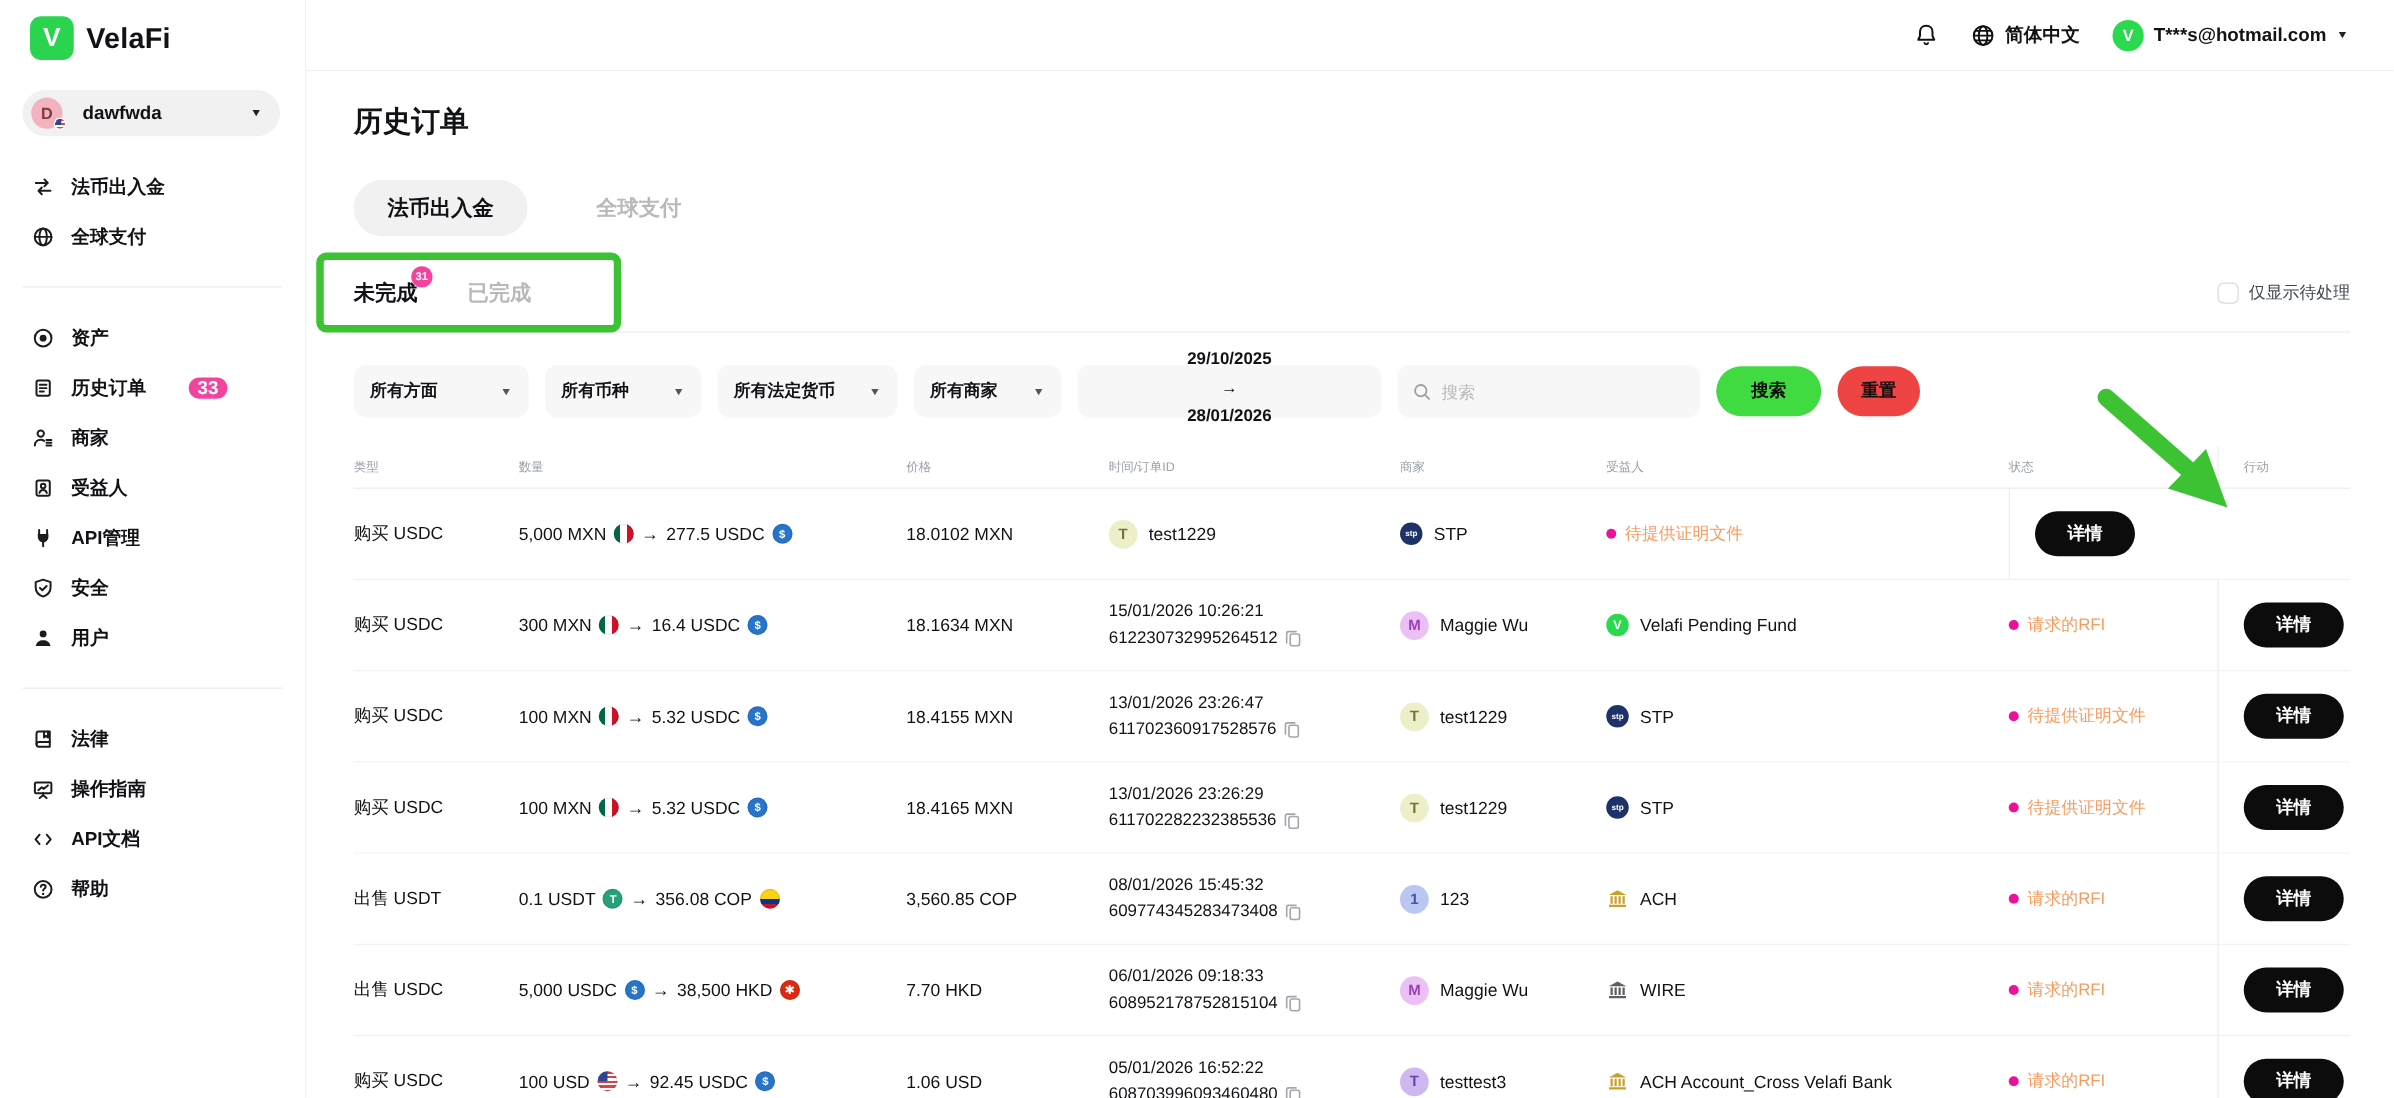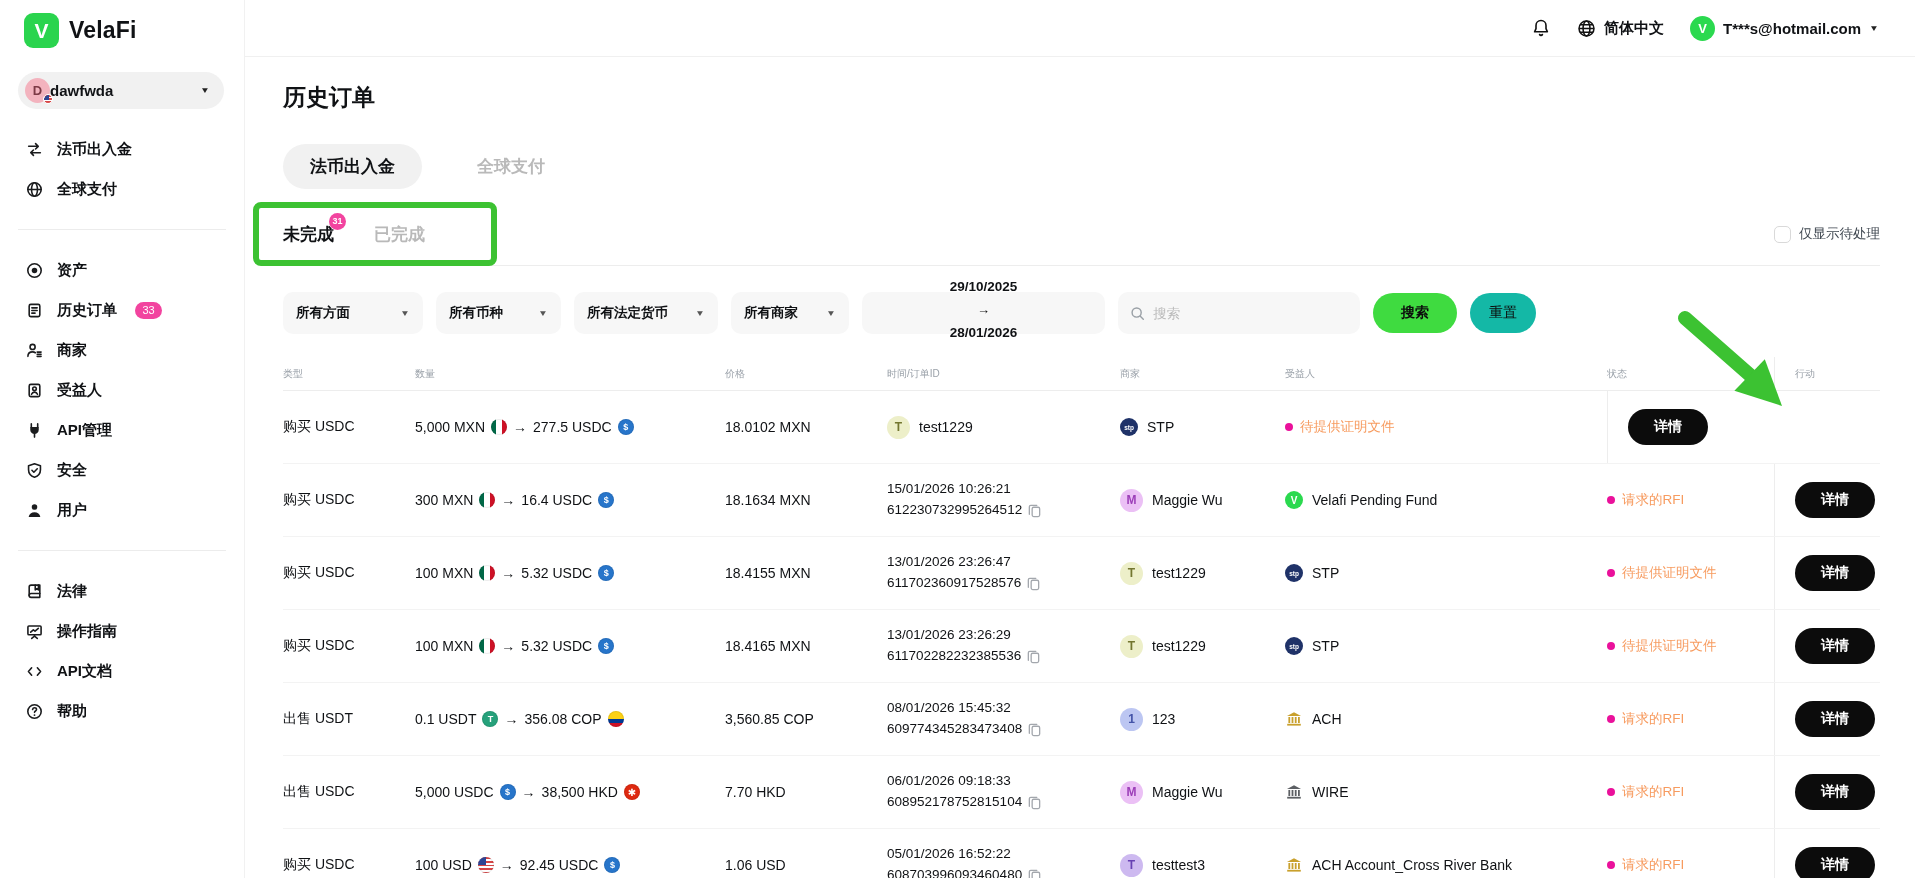--- a/index.html
+++ b/index.html
@@ -17,30 +17,30 @@
   .account-pill { margin:24px 0 0 18px; width:206px; height:37px; border-radius:19px;
     background:#f1f1f1; display:flex; align-items:center; padding:0 14px 0 7px; cursor:pointer; }
   .acct-avatar { position:relative; width:25px; height:25px; border-radius:50%;
     background:#F3B3BE; color:#7d3a46; font-weight:bold; font-size:13px;
     display:flex; align-items:center; justify-content:center; }
   .acct-flag { position:absolute; right:-3px; bottom:-1px; width:10px; height:10px;
     border-radius:50%; border:1px solid #fff;
     background:linear-gradient(180deg,#d64545 0 20%,#fff 20% 40%,#d64545 40% 60%,#fff 60% 80%,#d64545 80%); }
   .acct-flag::before{ content:""; position:absolute; left:0; top:0; width:5px; height:5px;
     background:#2E4593; border-top-left-radius:5px; }
-  .acct-name { margin-left:0; font-size:15px; font-weight:bold; flex:1; }
+  .acct-name { margin-left:16px; font-size:15px; font-weight:bold; flex:1; }
   .caret { font-size:10px; color:#222; transform:scaleY(.85); }
   .nav { margin-top:20px; }
   .nav-item { height:40px; display:flex; align-items:center; gap:14px;
     padding-left:25px; font-size:15px; font-weight:bold; cursor:pointer; }
   .nav-ic { width:18px; height:18px; display:inline-flex; align-items:center; justify-content:center; }
   .nav-ic svg { width:17px; height:17px; stroke:#1b1c1e; fill:none;
     stroke-width:1.5; stroke-linecap:round; stroke-linejoin:round; }
-  .nav-badge { margin-left:4px; min-width:27px; height:17px; padding:0 7px; border-radius:9px;
-    color:#fff; font-size:11px; font-weight:normal; display:inline-flex;
+  .nav-badge { margin-left:20px; min-width:27px; height:17px; padding:0 7px; border-radius:9px;
+    color:#fff; font-size:15px; font-weight:bold; display:inline-flex;
     align-items:center; justify-content:center; }
   .nav-div { border-top:1px solid #ececec; margin:20px 18px; }
 
   
   .topbar { position:absolute; left:245px; right:0; top:0; height:57px;
     border-bottom:1px solid #f0f0f0; background:#fff; display:flex;
     align-items:center; justify-content:flex-end; gap:26px; padding-right:36px; }
   .tb-item { display:flex; align-items:center; gap:8px; font-size:15px; font-weight:bold; cursor:pointer; }
   .tb-item svg { display:block; }
   .user-avatar { width:25px; height:25px; border-radius:50%; background:#2BD94F; color:#fff;
@@ -77,22 +77,22 @@
   .date-box { height:42px; width:243px; background:#f7f7f7; border-radius:10px; display:flex;
     align-items:center; justify-content:center; gap:8px; font-size:13.5px; font-weight:bold; cursor:pointer;flex-direction:column; }
   .date-arrow { font-size:13px; color:#111; }
   .search-box { height:42px; width:242px; background:#f7f7f7; border-radius:10px;
     display:flex; align-items:center; gap:8px; padding:0 12px; }
   .search-box input { border:none; outline:none; background:transparent; font-size:13.5px;
     width:100%; font-family:inherit; color:#333; }
   .search-box input::placeholder { color:#b9b9b9; }
   .btn-search { height:40px; width:84px; border:none; border-radius:20px; background:#3FDB40;
     font-size:14px; font-weight:bold; color:#0c0c0c; cursor:pointer; font-family:inherit; }
-  .btn-reset { height:40px; width:66px; border:none; border-radius:20px; background:#14b8a6;
-    font-size:14px; font-weight:normal; color:#0c0c0c; cursor:pointer; font-family:inherit; }
+  .btn-reset { height:40px; width:66px; border:none; border-radius:20px; background:#ef4444;
+    font-size:14px; font-weight:bold; color:#0c0c0c; cursor:pointer; font-family:inherit; }
 
   
   .table { margin-top:23px; }
   .thead, .trow { display:grid;
     grid-template-columns:132px 310px 162px 233px 165px 322px 167px 1fr; align-items:center; }
   .thead { height:34px; border-bottom:1px solid #ededed; font-size:10px; color:#9aa1a9; }
   .trow { height:73px; border-bottom:1px solid #f3f3f3; font-size:14px; }
   .c-act { height:100%; display:flex; align-items:center; border-left:1px solid #ededed; padding-left:20px; }
   .thead .c-act { color:#9aa1a9; }
   .amt-cell { display:flex; align-items:center; gap:6px; white-space:nowrap; }
@@ -622,21 +622,21 @@
             <span class="ben-ic bank-gold-icon">
               <svg viewBox="0 0 16 16" fill="#C9A02C">
                 <path d="M8 1.2 15 5H1z"></path>
                 <rect x="2.4" y="6" width="1.8" height="6"></rect>
                 <rect x="5.6" y="6" width="1.8" height="6"></rect>
                 <rect x="8.8" y="6" width="1.8" height="6"></rect>
                 <rect x="12" y="6" width="1.8" height="6"></rect>
                 <rect x="1.2" y="12.8" width="13.6" height="1.8"></rect>
               </svg>
             </span>
-            <span>ACH Account_Cross River Bank</span>
+            <span>ACH Account_Cross Velafi Bank</span>
           </div>
           <div class="status-cell">
             <span class="status-dot" style="background: rgb(234, 17, 155);"></span>
             <span style="color: rgb(247, 155, 95);">请求的RFI</span>
           </div>
           <div class="c-act">
             <button class="btn-detail">详情</button>
           </div>
         </div>
       </div>

